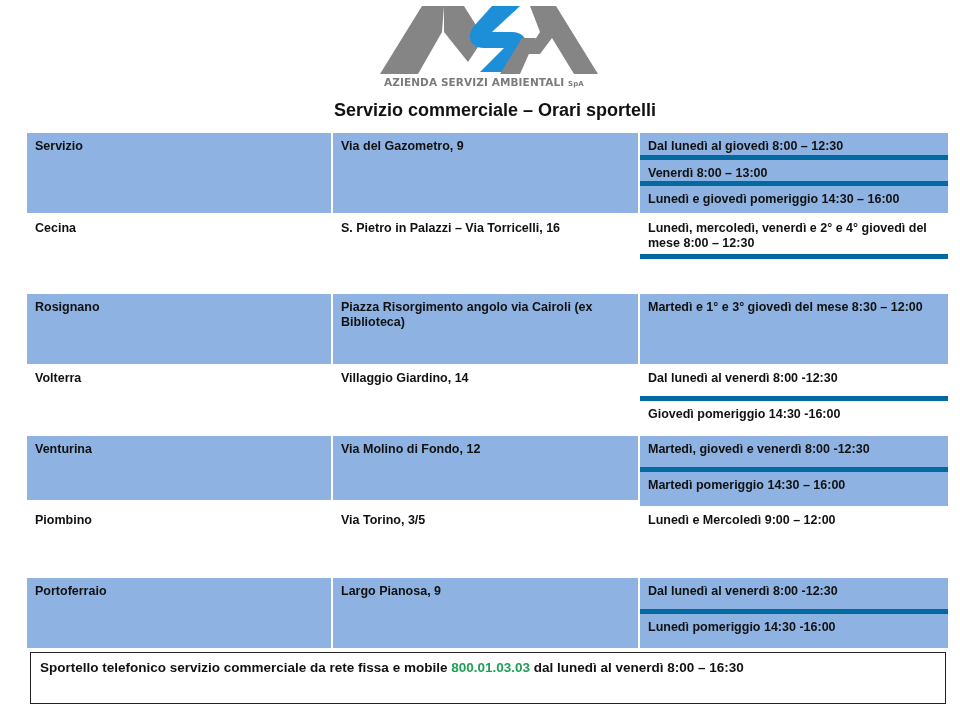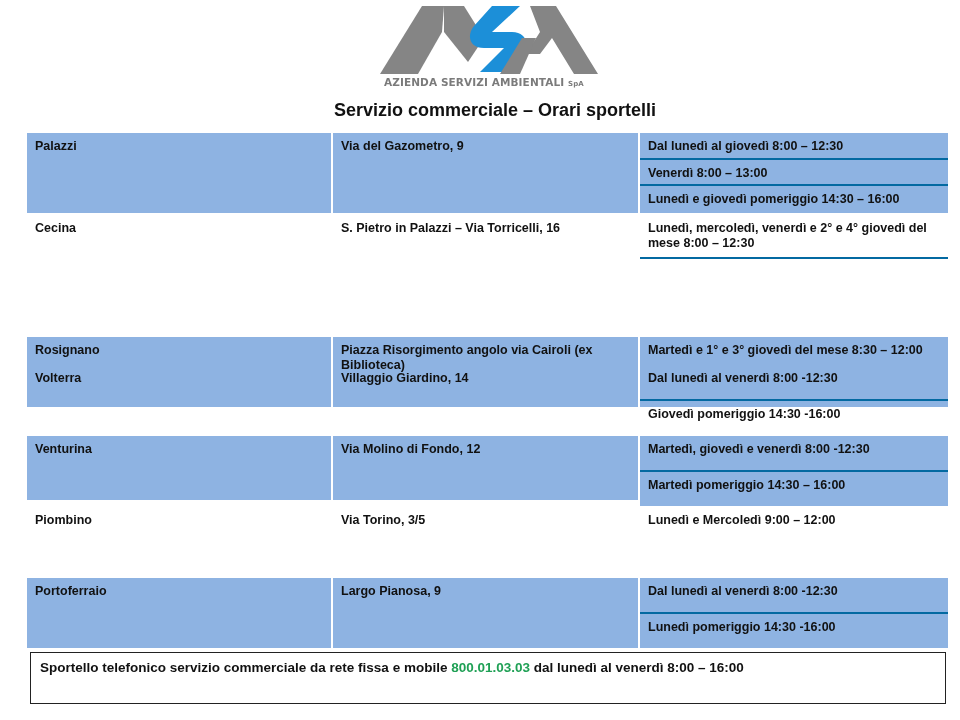--- a/index.html
+++ b/index.html
@@ -15,21 +15,21 @@
     .table { position: absolute; left: 27px; top: 133px; width: 921px; }
     .row { position: absolute; left: 0; width: 921px; display: flex; }
     .row.blue .c1, .row.blue .c2 { background: #8eb3e2; }
     .row.blue .slot { background: #8eb3e2; }
     .cell { box-sizing: border-box; height: 100%; font-weight: bold; font-size: 12.5px;
             padding: 6px 8px 0 8px; line-height: 15px; }
     .c1 { width: 306px; border-right: 2px solid #ffffff; }
     .c2 { width: 307px; border-right: 2px solid #ffffff; }
     .c3 { width: 308px; position: relative; padding: 0; }
     .slot { box-sizing: border-box; padding: 6px 8px 0 8px; font-weight: bold; font-size: 12.5px;
-            line-height: 15px; border-bottom: 2px solid #0369a1; position: absolute; left: 0; right: 0; }
+            line-height: 15px; border-bottom: 5px solid #0369a1; position: absolute; left: 0; right: 0; }
     .slot.last { border-bottom: none; }
     .sep { position: absolute; left: 0; width: 921px; height: 2px; background: #ffffff; }
     .footer-box { position: absolute; left: 30px; top: 652px; width: 916px; height: 52px;
                   box-sizing: border-box; border: 1px solid #222; padding: 7px 9px;
                   font-weight: bold; font-size: 13.5px; white-space: nowrap; }
     .phone { color: #1fa055; }
   </style>
 </head>
 <body>
 
@@ -43,39 +43,39 @@
 <div class="logo-text">
   <span style="text-transform:uppercase;">Azienda Servizi Ambientali</span>
   <span class="spa">SpA</span>
 </div>
 
 <div class="page-title">Servizio commerciale – Orari sportelli</div>
 
 <div class="table">
 
   <div class="row blue" style="top:0px;height:80px;">
-    <div class="cell c1">Palazzi</div>
+    <div class="cell c1">Servizio</div>
     <div class="cell c2">Via del Gazometro, 9</div>
     <div class="c3">
       <div class="slot" style="top:0;height:27px;">Dal lunedì al giovedì 8:00 – 12:30</div>
       <div class="slot" style="top:27px;height:26px;">Venerdì 8:00 – 13:00</div>
       <div class="slot last" style="top:53px;height:27px;">Lunedì e giovedì pomeriggio 14:30 – 16:00</div>
     </div>
   </div>
   <div class="sep" style="top:80px;"></div>
 
   <div class="row" style="top:82px;height:78px;">
     <div class="cell c1">Cecina</div>
     <div class="cell c2">S. Pietro in Palazzi – Via Torricelli, 16</div>
     <div class="c3">
       <div class="slot" style="top:0;height:44px;">Lunedì, mercoledì, venerdì e 2° e 4° giovedì del mese 8:00 – 12:30</div>
     </div>
   </div>
 
-  <div class="row blue" style="top:161px;height:70px;margin-top:43px;">
+  <div class="row blue" style="top:161px;height:70px;">
     <div class="cell c1">Rosignano</div>
     <div class="cell c2">Piazza Risorgimento angolo via Cairoli (ex Biblioteca)</div>
     <div class="c3">
       <div class="slot last" style="top:0;height:70px;">Martedì e 1° e 3° giovedì del mese 8:30 – 12:00</div>
     </div>
   </div>
 
   <div class="row" style="top:232px;height:70px;">
     <div class="cell c1">Volterra</div>
     <div class="cell c2">Villaggio Giardino, 14</div>
@@ -106,14 +106,14 @@
     <div class="cell c1">Portoferraio</div>
     <div class="cell c2">Largo Pianosa, 9</div>
     <div class="c3">
       <div class="slot" style="top:0;height:36px;">Dal lunedì al venerdì 8:00 -12:30</div>
       <div class="slot last" style="top:36px;height:34px;">Lunedì pomeriggio 14:30 -16:00</div>
     </div>
   </div>
 </div>
 
 <div class="footer-box">
-  <span>Sportello telefonico servizio commerciale da rete fissa e mobile </span><span class="phone">800.01.03.03</span><span> dal lunedì al venerdì 8:00 – 16:00</span>
+  <span>Sportello telefonico servizio commerciale da rete fissa e mobile </span><span class="phone">800.01.03.03</span><span> dal lunedì al venerdì 8:00 – 16:30</span>
 </div>
 
 </body></html>

